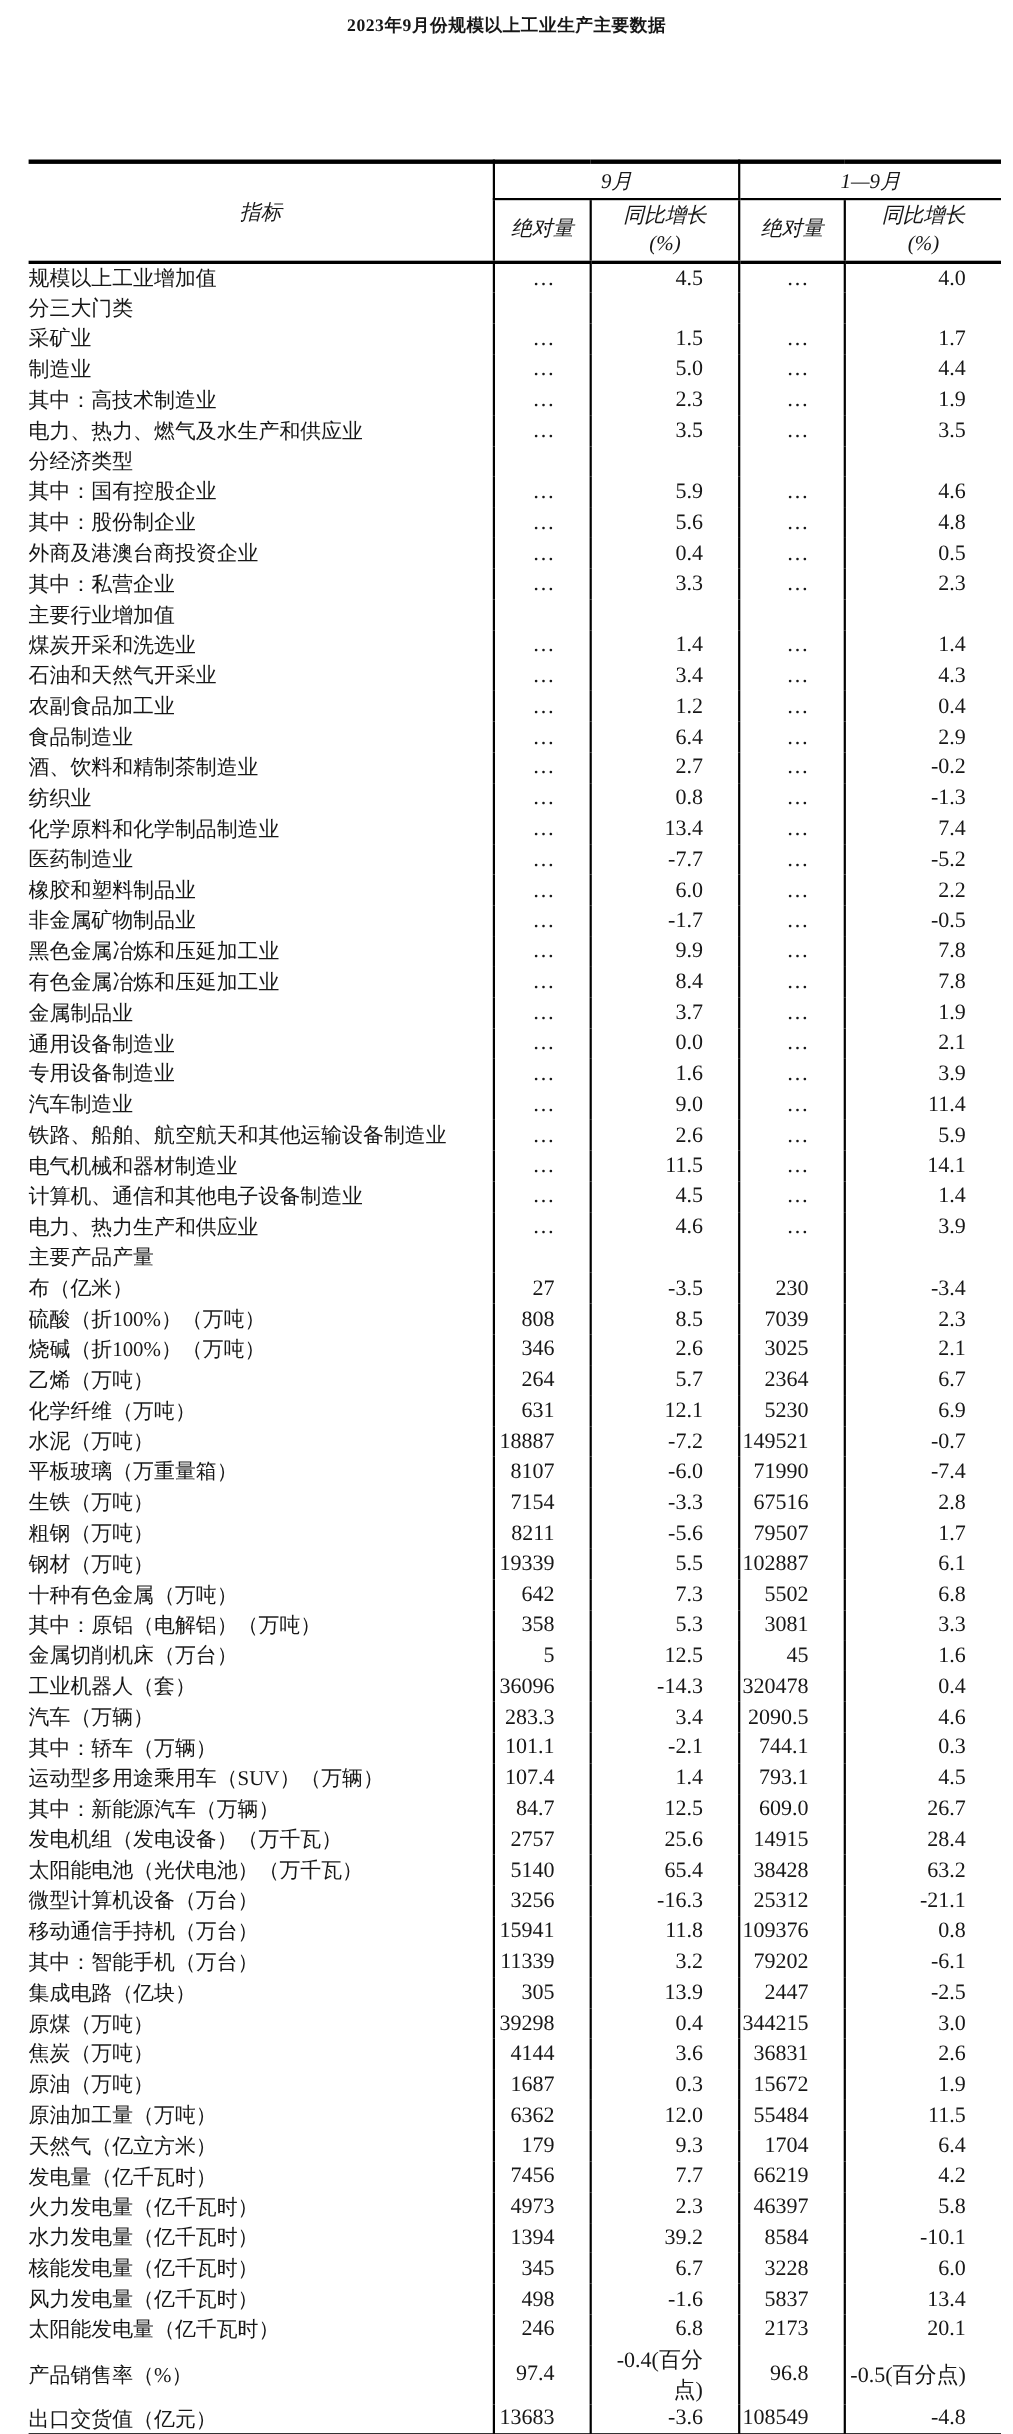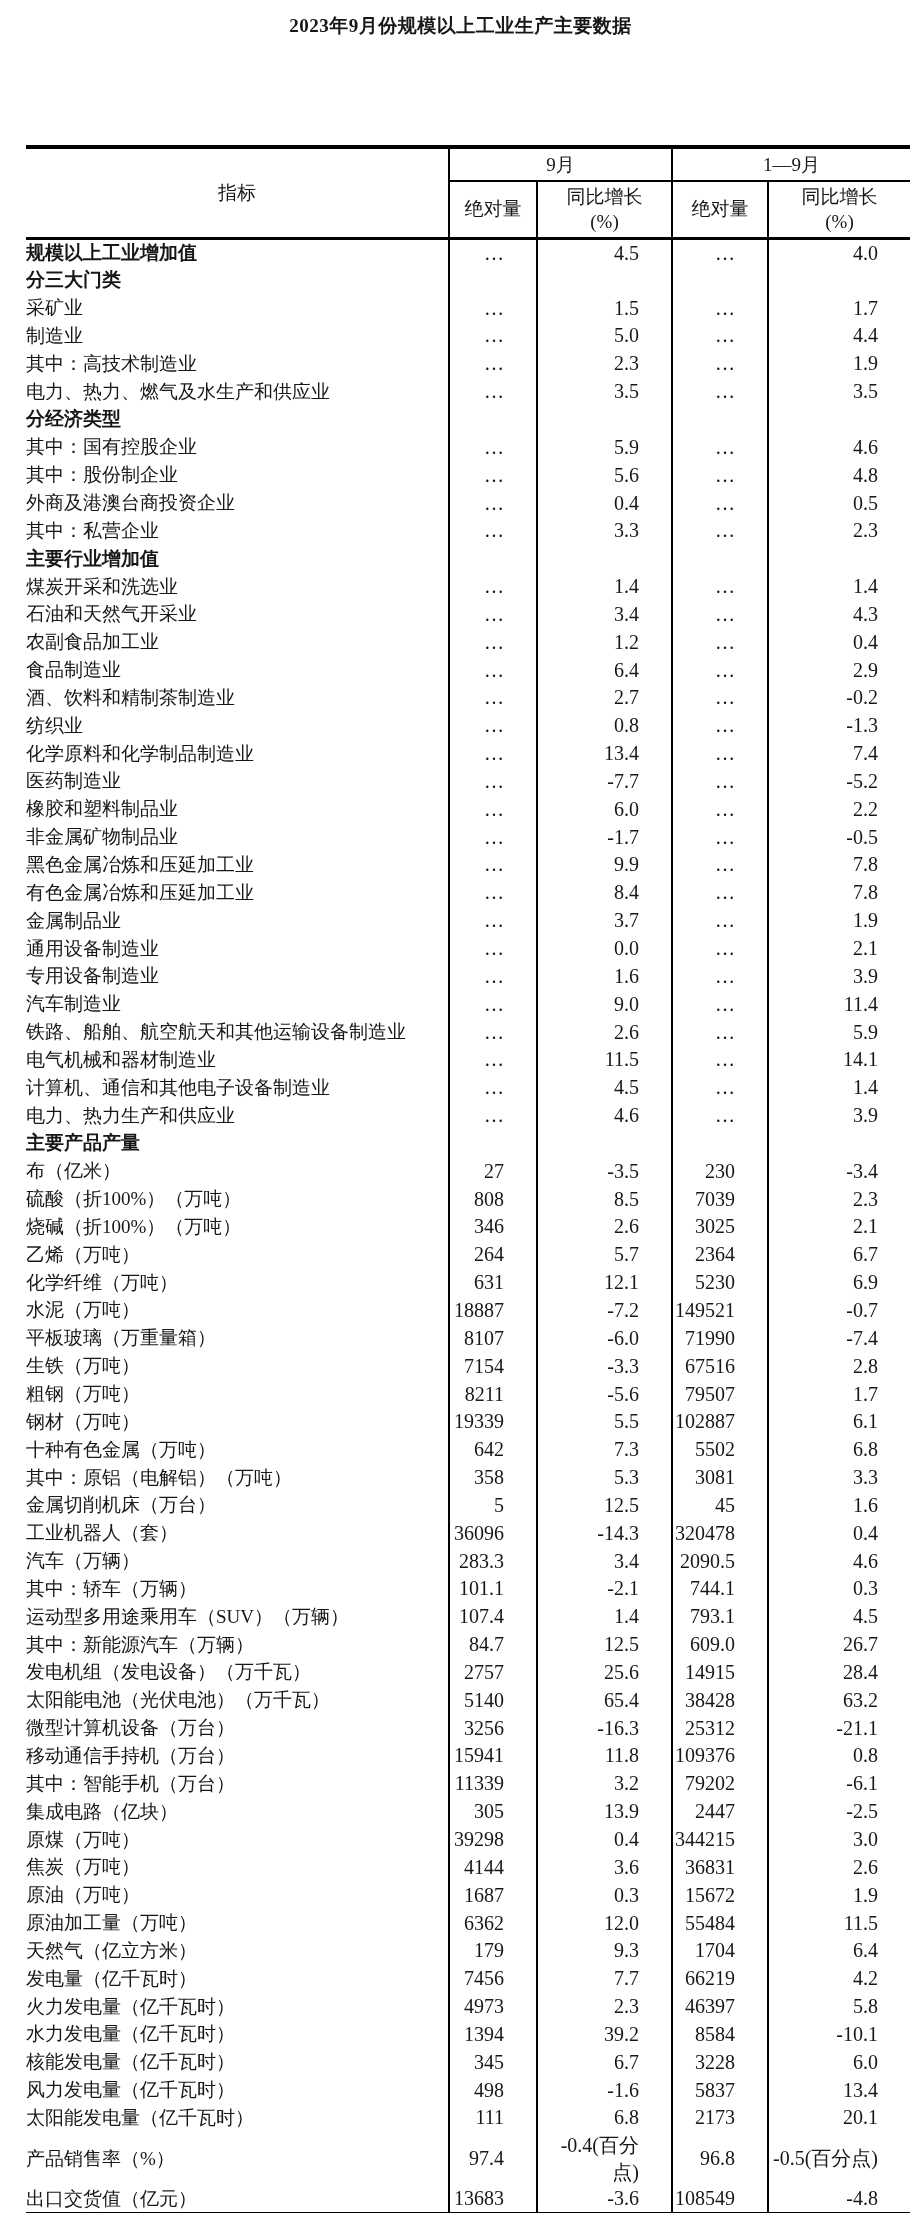--- a/index.html
+++ b/index.html
@@ -11,21 +11,21 @@
     width: 921px;
     height: 2213px;
     position: relative;
     overflow: hidden;
     font-family: "Liberation Serif", "DejaVu Serif", serif;
     color: #171717;
   }
   .title {
     padding-top: 13px;
     text-align: center;
-    font-size: 19px;
+    font-size: 16px;
     font-weight: bold;
     letter-spacing: 0.5px;
   }
   .tbl {
     position: absolute;
     left: 26px;
     top: 145px;
     width: 884px;
     border-collapse: collapse;
     table-layout: fixed;
@@ -34,29 +34,29 @@
     font-size: 19px;
   }
   .tbl th {
     font-weight: normal;
     text-align: center;
     vertical-align: middle;
     padding: 0;
   }
   .tbl th.grp { height: 31px; border-bottom: 2px solid #000; }
   .tbl thead tr.subrow th { height: 55px; }
-  .tbl thead th { border-bottom: 3px solid #000; }
+  .tbl thead th { border-bottom: 3px solid #000; font-style: italic; }
   .tbl th.sub { white-space: pre-line; line-height: 1.3; }
   
   .vline { border-left: 2px solid #000; }
   .tbl td { padding: 0; vertical-align: middle; overflow: hidden; }
   .tbl tbody tr { height: 27.857px; }
   td.label { text-align: left; white-space: nowrap; }
   td.num { text-align: right; padding-right: 32px; font-size: 20px; }
-  tr.section td.label { font-weight: bold; }
+  tr.section td.label { font-weight: normal; }
   .ind0 { padding-left: 6px; }
   .ind1 { padding-left: 24px; }
   .ind2 { padding-left: 45px; font-family: Liberation Serif, serif; }
   .ind3 { padding-left: 79px; font-family: Liberation Mono, monospace; }
   .ind4 { padding-left: 99px; }
 </style>
 </head>
 <body>
 
 <div class="title">2023年9月份规模以上工业生产主要数据</div>
@@ -549,21 +549,21 @@
       </tr>
       <tr>
         <td class="label ind2">风力发电量（亿千瓦时）</td>
         <td class="num vline">498</td>
         <td class="num vline">-1.6</td>
         <td class="num vline">5837</td>
         <td class="num vline">13.4</td>
       </tr>
       <tr>
         <td class="label ind2">太阳能发电量（亿千瓦时）</td>
-        <td class="num vline">111</td>
+        <td class="num vline">246</td>
         <td class="num vline">6.8</td>
         <td class="num vline">2173</td>
         <td class="num vline">20.1</td>
       </tr>
       <tr>
         <td class="label ind1">产品销售率（%）</td>
         <td class="num vline">97.4</td>
         <td class="num vline">-0.4(百分点)</td>
         <td class="num vline">96.8</td>
         <td class="num vline">-0.5(百分点)</td>

